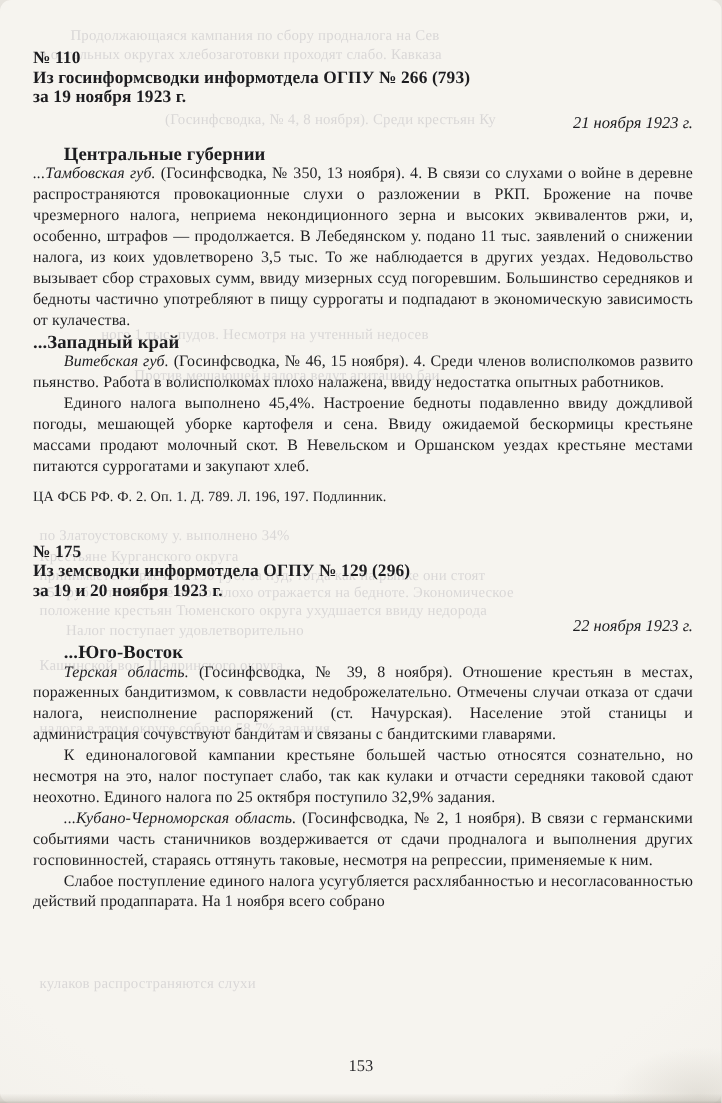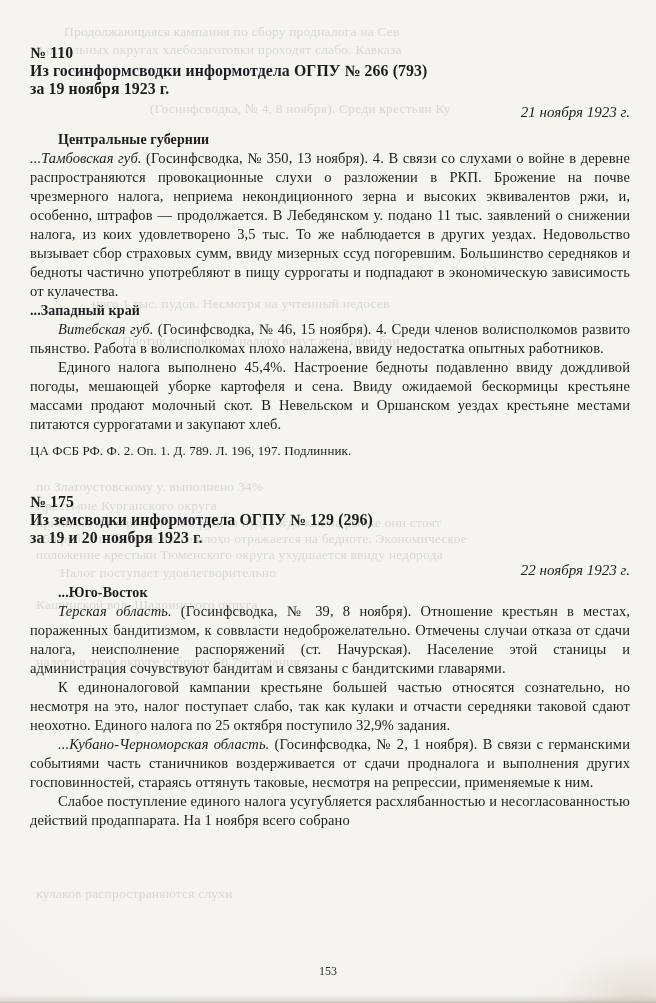--- a/index.html
+++ b/index.html
@@ -5,54 +5,55 @@
   html,body{margin:0;padding:0;}
   body{
     width:656px;height:1003px;position:relative;overflow:hidden;
     background:#e7e4de;
     font-family:"Liberation Serif","DejaVu Serif",serif;
     color:#1d1d20;
   }
   .page{
     position:absolute;inset:0;
     background:radial-gradient(135% 110% at 48% 42%, #f6f4ef 55%, #edeae3 88%, #e4e1d9 100%);
+    border-radius:10px;
   }
   
   .bleed-layer{position:absolute;inset:0;pointer-events:none;}
   .bleed{
     position:absolute;white-space:nowrap;
     color:#8f8d99;opacity:.28;filter:blur(.6px);
     font-size:13.5px;letter-spacing:.2px;
   }
   .content{position:absolute;top:44px;left:30px;right:26px;}
   .doc-header div{
     font-weight:bold;font-size:15.8px;line-height:18px;letter-spacing:.1px;
   }
   .date-line{
     font-style:italic;text-align:right;font-size:15px;line-height:19px;
     margin-top:5px;margin-bottom:8px;
   }
   .doc2 .date-line{margin-top:14px;margin-bottom:3px;}
   .section-heading{
-    font-weight:bold;font-size:14px;line-height:19px;letter-spacing:.1px;
+    font-weight:bold;font-size:17px;line-height:19px;letter-spacing:.1px;
   }
   .indent{text-indent:28px;}
   .flush{text-indent:0;}
   p.para{
     margin:0;font-size:14.5px;line-height:19px;text-align:justify;
     letter-spacing:.1px;hyphens:auto;font-family:Liberation Serif, serif;
   }
   .lead{font-style:italic;}
   .archive{
     font-size:13px;line-height:16px;margin-top:9px;letter-spacing:.1px;
   }
   .doc2{margin-top:34px;}
   .page-number{
     position:absolute;bottom:24px;left:0;width:100%;
-    text-align:center;font-size:12px;color:#2a2a2d;
+    text-align:center;font-size:15px;color:#2a2a2d;
   }
   .corner-smudge{
     position:absolute;right:0;bottom:0;width:140px;height:70px;
     background:radial-gradient(80% 90% at 85% 90%, #c9c4ba66, #c9c4ba00 70%);
   }
   .bottom-edge{
     position:absolute;left:0;right:0;bottom:0;height:9px;
     background:linear-gradient(#b7b2a800, #b7b2a855 70%, #9d978c88);
   }
 </style>

